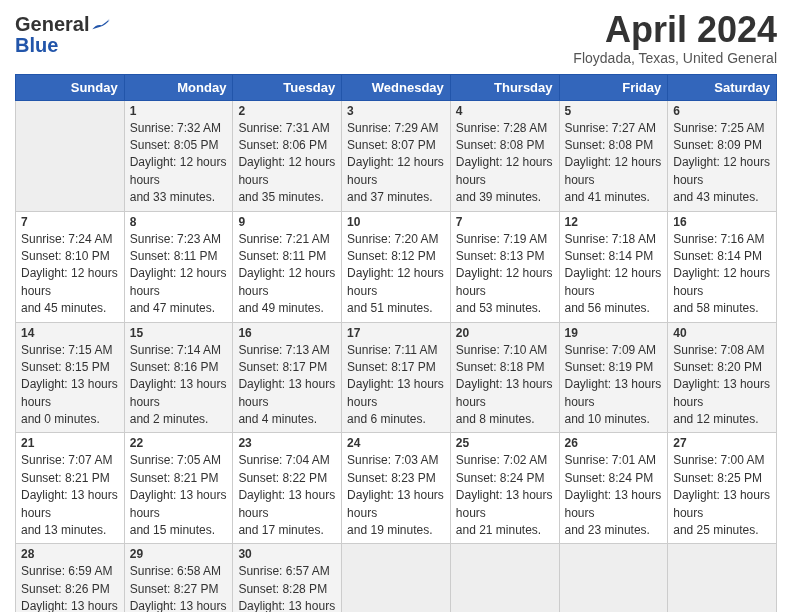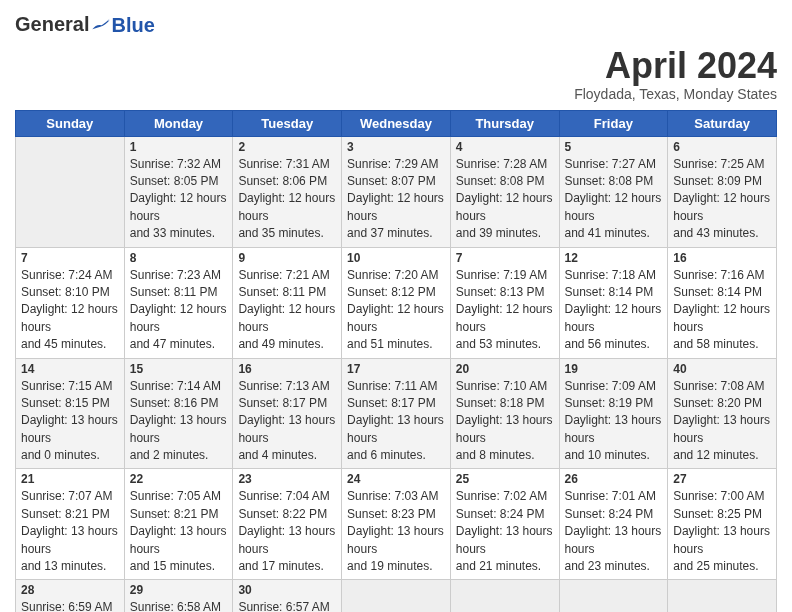--- a/index.html
+++ b/index.html
@@ -17,21 +17,21 @@
       padding: 10px 15px 15px 15px;
     }
     .header {
       display: flex;
       justify-content: space-between;
       align-items: flex-start;
       margin-bottom: 8px;
     }
     .logo {
       display: flex;
-      flex-direction: row;
+      flex-direction: column;
       align-items: flex-start;
       padding-top: 4px;
     }
     .logo-text {
       display: flex;
       align-items: center;
       line-height: 1;
     }
     .logo-general {
       font-size: 20px;
@@ -50,38 +50,37 @@
       margin-left: 2px;
     }
     .title-block {
       text-align: right;
     }
     .month-title {
       font-size: 36px;
       font-weight: bold;
       color: #333;
       line-height: 1.1;
-      margin-top: 36px;
     }
     .location {
       font-size: 14px;
       color: #555;
     }
     .calendar {
       width: 100%;
       border-collapse: collapse;
       border: 1px solid #ccc;
     }
     .calendar th {
       background-color: #3366bb;
       color: #fff;
       font-size: 13px;
       font-weight: bold;
       padding: 5px 6px;
-      text-align: center;
+      text-align: right;
       border: 1px solid #2255aa;
     }
     .calendar td {
       width: 14.28%;
       vertical-align: top;
       border: 1px solid #ccc;
       padding: 3px 5px 4px 5px;
       min-height: 80px;
       font-size: 10.5px;
       color: #333;
@@ -117,21 +116,21 @@
       <div class="logo-text">
         <span class="logo-general">General</span>
         <svg class="logo-bird" viewBox="0 0 30 20" xmlns="http://www.w3.org/2000/svg">
           <path d="M2,18 Q8,10 16,12 Q22,8 28,2 Q24,8 20,10 Q24,6 28,4 Q22,12 14,14 Q8,16 2,18Z" fill="#2255aa"></path>
         </svg>
       </div>
       <span class="logo-blue">Blue</span>
     </div>
     <div class="title-block">
       <div class="month-title">April 2024</div>
-      <div class="location">Floydada, Texas, Monday States</div>
+      <div class="location">Floydada, Texas, United General</div>
     </div>
   </div>
 
   <table class="calendar">
     <thead>
       <tr>
       <th>Sunday</th>
           <th>Monday</th>
           <th>Tuesday</th>
           <th>Wednesday</th>

